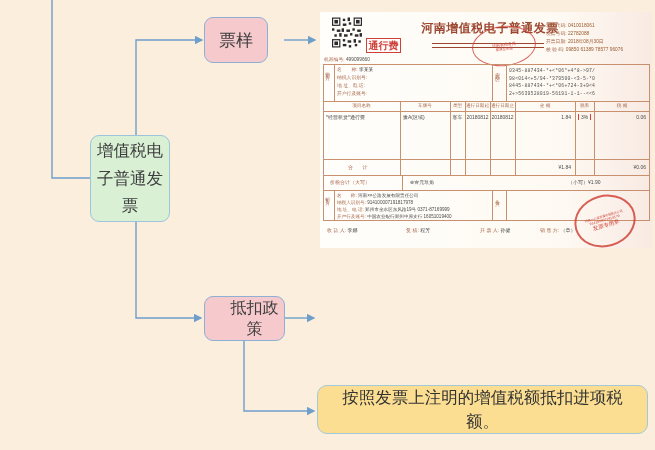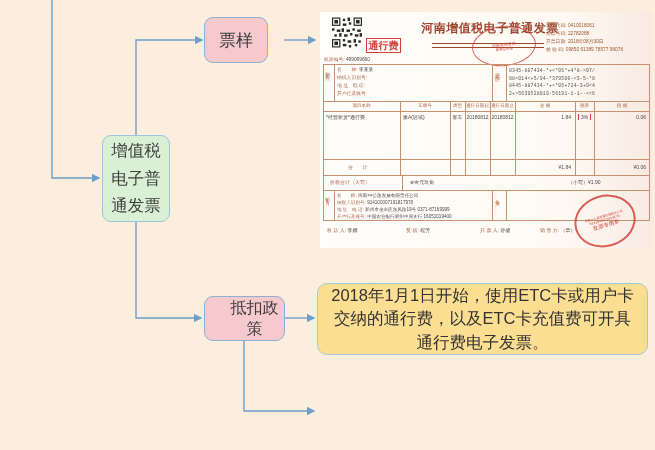--- a/index.html
+++ b/index.html
@@ -48,36 +48,36 @@
     <g stroke="#6E9FCB" stroke-width="1.4" fill="none">
       <path d="M52,0 L52,178 L99,178" marker-end="url(#arr)"></path>
       <path d="M136,135 L136,40 L202,40" marker-end="url(#arr)"></path>
       <path d="M284,40 L315,40" marker-end="url(#arr)"></path>
       <path d="M136,222 L136,318 L201,318" marker-end="url(#arr)"></path>
       <path d="M285,318 L314,318" marker-end="url(#arr)"></path>
       <path d="M244,341 L244,411 L314,411" marker-end="url(#arr)"></path>
     </g>
   </svg>
 
-  <div class="node green" style="left:102px;top:135px;width:68px;height:87px;font-size:16.5px;">
+  <div class="node green" style="left:90px;top:135px;width:80px;height:87px;font-size:16.5px;">
     <span>增值税电子普通发票</span>
   </div>
 
   <div class="node pink" style="left:204px;top:17px;width:64px;height:46px;font-size:17px;">
     <span>票样</span>
   </div>
 
   <div class="node pink" style="left:204px;top:296px;width:81px;height:45px;font-size:16px;padding-left:20px;">
     <span>抵扣政策</span>
   </div>
 
-  <div class="note" style="left:317px;top:283px;width:331px;height:72px;">
-    <span>2018年1月1日开始，使用ETC卡或用户卡交纳的通行费，以及ETC卡充值费可开具通行费电子发票。</span>
-  </div>
-
+
+  <div class="note" style="left:317px;top:385px;width:331px;height:49px;">
+    <span>按照发票上注明的增值税额抵扣进项税额。</span>
+  </div>
 
   <div class="invoice">
 
     <svg class="a" style="left:12px;top:3px;" width="30" height="35" viewBox="0 0 25 25">
       <g fill="#2A2A2A">
         <rect x="0" y="0" width="7" height="7"></rect>
           <rect x="18" y="0" width="7" height="7"></rect>
           <rect x="0" y="18" width="7" height="7"></rect>
         <rect x="1" y="1" width="5" height="5" fill="#fff"></rect>
           <rect x="19" y="1" width="5" height="5" fill="#fff"></rect>

